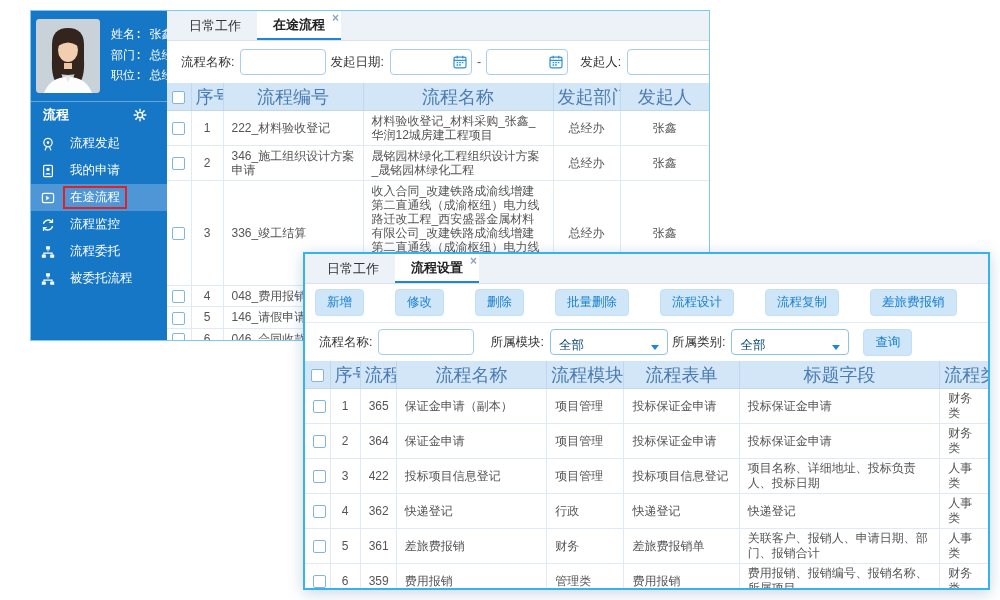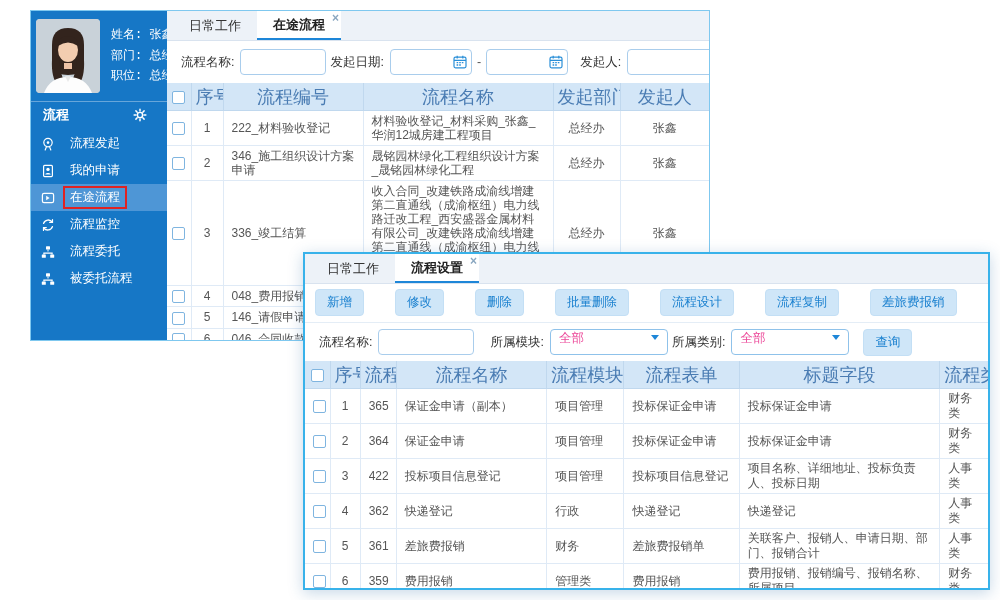--- a/index.html
+++ b/index.html
@@ -92,22 +92,22 @@
     box-shadow:0 3px 14px rgba(30,100,160,.25);
     display:flex; flex-direction:column; overflow:hidden;
   }
   .btnrow{ display:flex; align-items:center; gap:31px; padding:5px 10px 6px 10px;
     border-bottom:1px solid #e4edf6; flex-shrink:0; }
   .btn{ background:var(--button_bg); color:var(--button_text); border:1px solid #c3dff5;
     border-radius:4px; font-size:12.5px; padding:4px 11px; font-family:inherit;
     cursor:pointer; white-space:nowrap; }
   .w2-filter{ height:38px; }
   .select{ width:118px; height:26px; border:1px solid #8fc2ea; border-radius:4px;
-    display:inline-flex; align-items:flex-start; justify-content:space-between;
-    padding:0 8px; font-size:12.5px; color:#ec4899; background:#fff; cursor:pointer; }
+    display:inline-flex; align-items:flex-end; justify-content:space-between;
+    padding:0 8px; font-size:12.5px; color:#0c4a6e; background:#fff; cursor:pointer; }
   .caret{ width:0; height:0; border:4px solid transparent;
     border-top:5px solid var(--accent_blue); margin-top:5px; }
   .search-btn{ margin-left:14px; }
 </style>
 </head>
 <body>
 
 <div class="window1">
   <div class="sidebar">
     <div class="profile">

